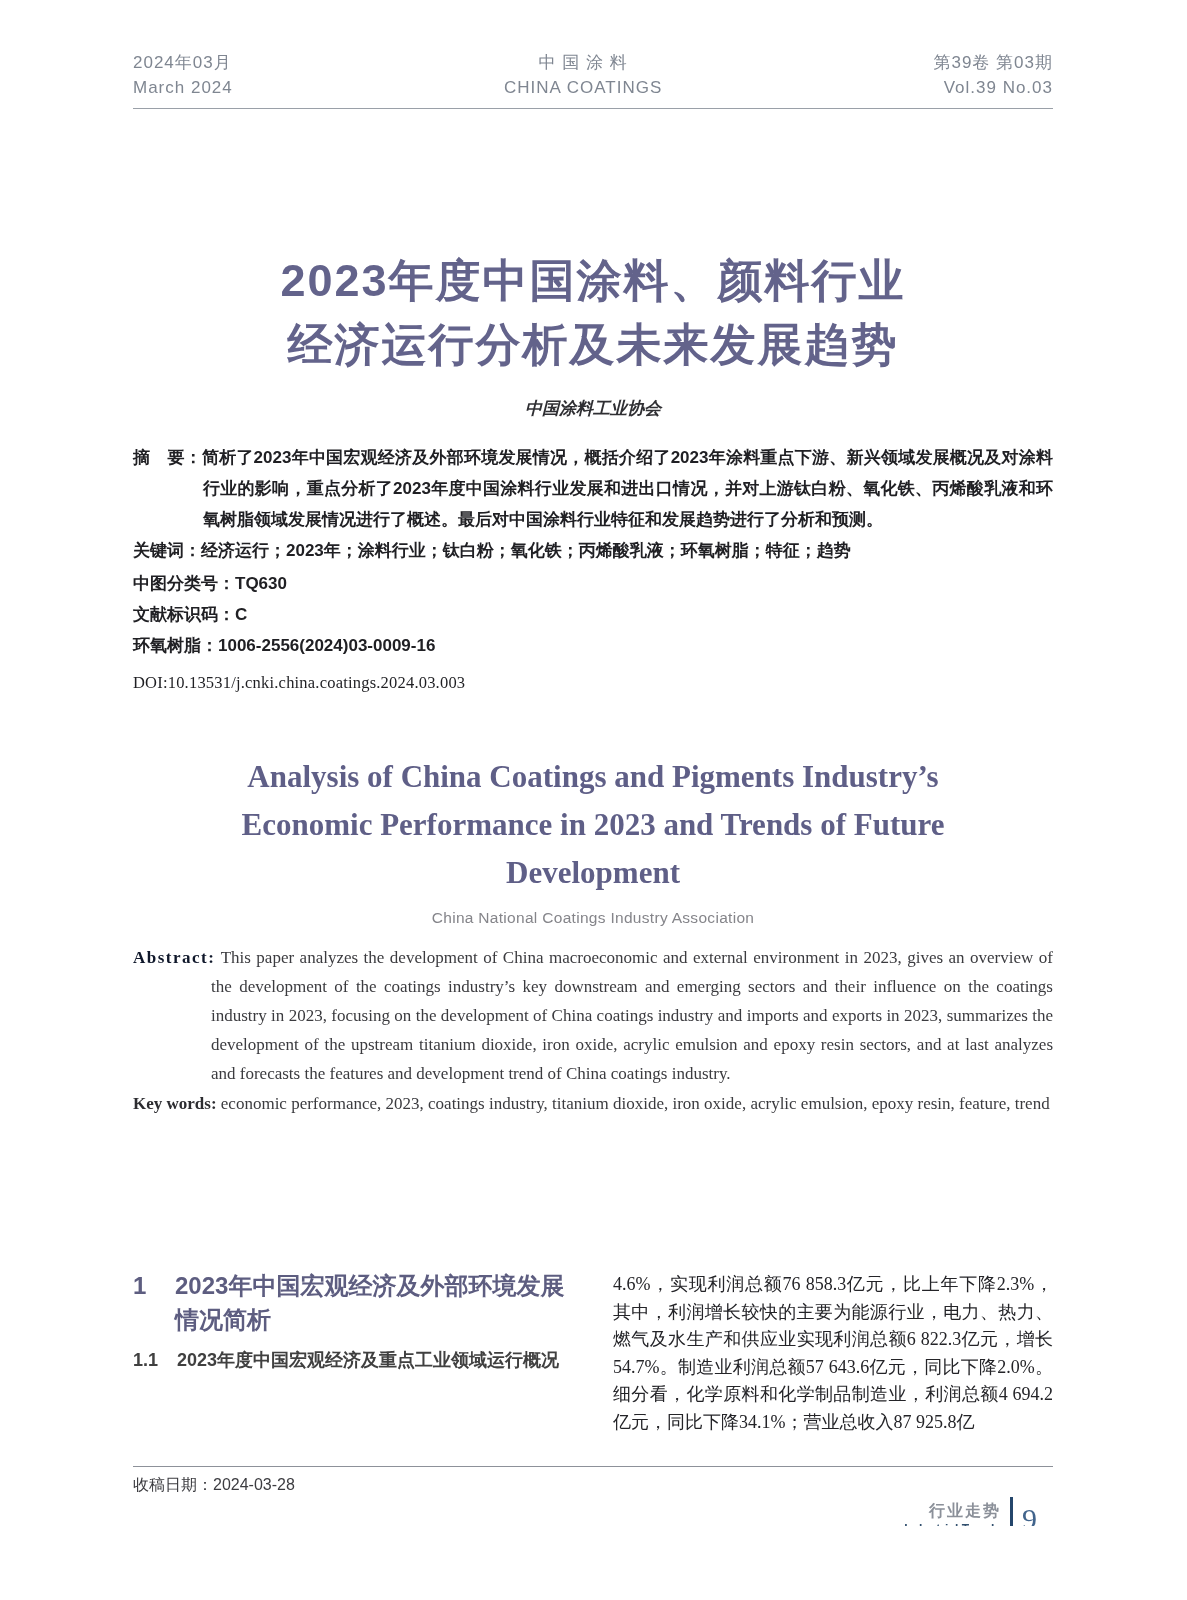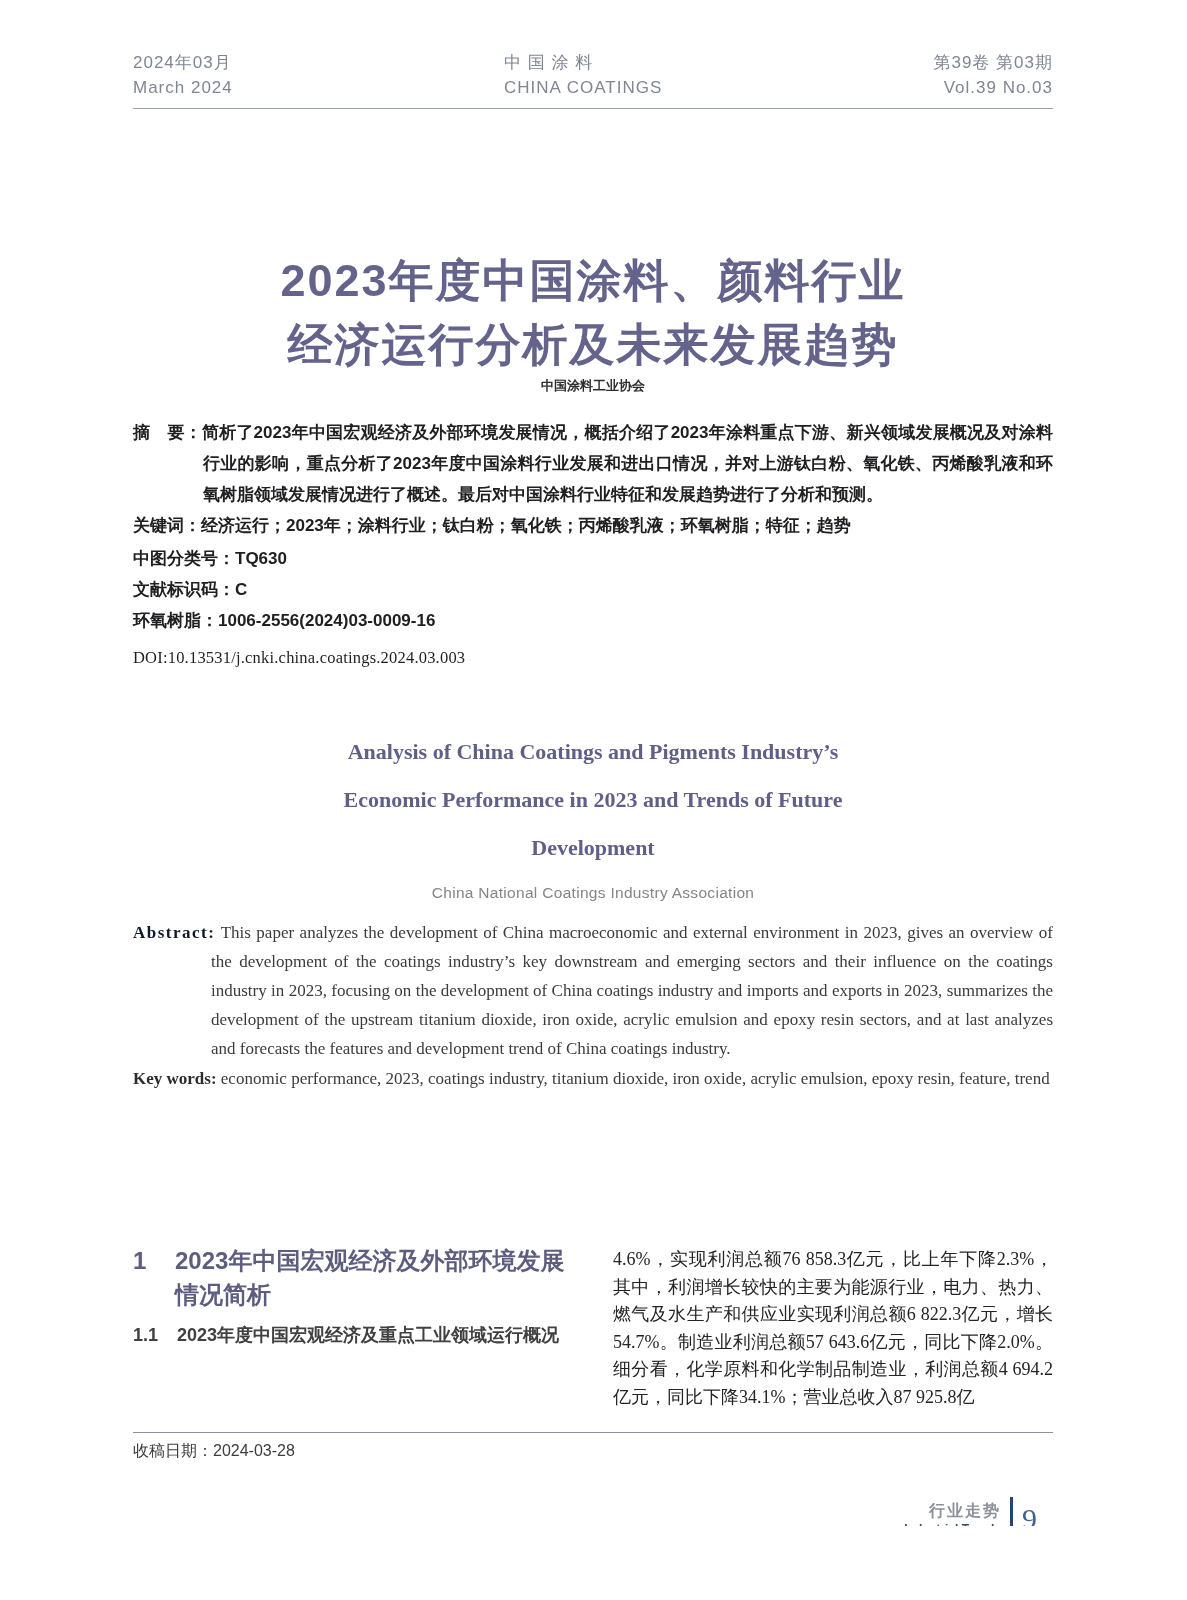--- a/index.html
+++ b/index.html
@@ -9,54 +9,54 @@
     font-family:"Liberation Serif", serif; color:#222;
   }
   .content { margin:0 134px 0 133px; width:920px; }
 
   
   .jheader {
     padding-top:50px; display:flex; justify-content:space-between;
     font-family:"Liberation Sans", sans-serif; font-size:17px; line-height:25px;
     color:#7f8691; letter-spacing:1px;
   }
-  .jheader .c { text-align:left; }
+  .jheader .c { text-align:center; }
   .jheader .r { text-align:right; }
   .header-rule { border:0; border-top:1.5px solid #9aa0a8; margin:8px 0 0 0; }
 
   
   .title-zh {
     margin-top:140px; text-align:center;
     font-family:"Liberation Sans", sans-serif; font-weight:bold;
     font-size:45px; line-height:64px; color:#63638b; letter-spacing:2px;
   }
   .author-zh {
-    margin-top:0; text-align:center;
+    margin-top:20px; text-align:center;
     font-family:"Liberation Sans", sans-serif; font-weight:bold;
-    font-size:13px; color:#2f2f33;
+    font-size:17px; color:#2f2f33;font-style:italic;
   }
 
   
   .meta-zh {
     font-family:"Liberation Sans", sans-serif; font-weight:600;
     font-size:17px; line-height:31px; color:#202024;
   }
   .abstract-zh { margin-top:22px; text-align:justify; padding-left:70px; text-indent:-70px; }
   .keywords-zh { margin-top:0; }
   .class-row { margin-top:2px; display:flex; justify-content:space-between;flex-direction:column; }
   .doi-line {
     margin-top:6px; font-family:"Liberation Serif", serif;
     font-size:16.5px; color:#1f1f23; font-weight:normal; letter-spacing:0.2px;
   }
 
   
   .title-en {
     margin-top:55px; text-align:center;
     font-family:"Liberation Serif", serif; font-weight:bold;
-    font-size:22px; line-height:48px; color:#5f5f87;
+    font-size:31px; line-height:48px; color:#5f5f87;
   }
   .author-en {
     margin-top:12px; text-align:center;
     font-family:"Liberation Sans", sans-serif;
     font-size:15.5px; color:#85858a; letter-spacing:0.3px;
   }
   .abstract-en {
     margin-top:16px; text-align:justify;
     font-family:"Liberation Serif", serif; font-size:17px; line-height:29px;
     color:#3b3b3f; padding-left:78px; text-indent:-78px;
@@ -169,21 +169,21 @@
         <div class="h2">
           <span class="h2-num">1</span>
           <span>2023年中国宏观经济及外部环境发展情况简析</span>
         </div>
         <div class="h3">
           <span class="h3-num">1.1</span>
           <span>2023年度中国宏观经济及重点工业领域运行概况</span>
         </div>
       </div>
       <div class="col">
-        <p class="bodytext" style="margin-top:2px; margin-bottom:3px;">4.6%，实现利润总额76 858.3亿元，比上年下降2.3%，其中，利润增长较快的主要为能源行业，电力、热力、燃气及水生产和供应业实现利润总额6 822.3亿元，增长54.7%。制造业利润总额57 643.6亿元，同比下降2.0%。细分看，化学原料和化学制品制造业，利润总额4 694.2亿元，同比下降34.1%；营业总收入87 925.8亿</p>
+        <p class="bodytext" style="margin-top:2px; margin-bottom:12px;">4.6%，实现利润总额76 858.3亿元，比上年下降2.3%，其中，利润增长较快的主要为能源行业，电力、热力、燃气及水生产和供应业实现利润总额6 822.3亿元，增长54.7%。制造业利润总额57 643.6亿元，同比下降2.0%。细分看，化学原料和化学制品制造业，利润总额4 694.2亿元，同比下降34.1%；营业总收入87 925.8亿</p>
       </div>
     </div>
 
     <hr class="bottom-rule">
     <div class="received"><span>收稿日期：</span><span>2024-03-28</span></div>
   </div>
 
   <div class="pfooter">
     <div class="pfooter-labels">
       <div class="pfooter-zh">行业走势</div>

